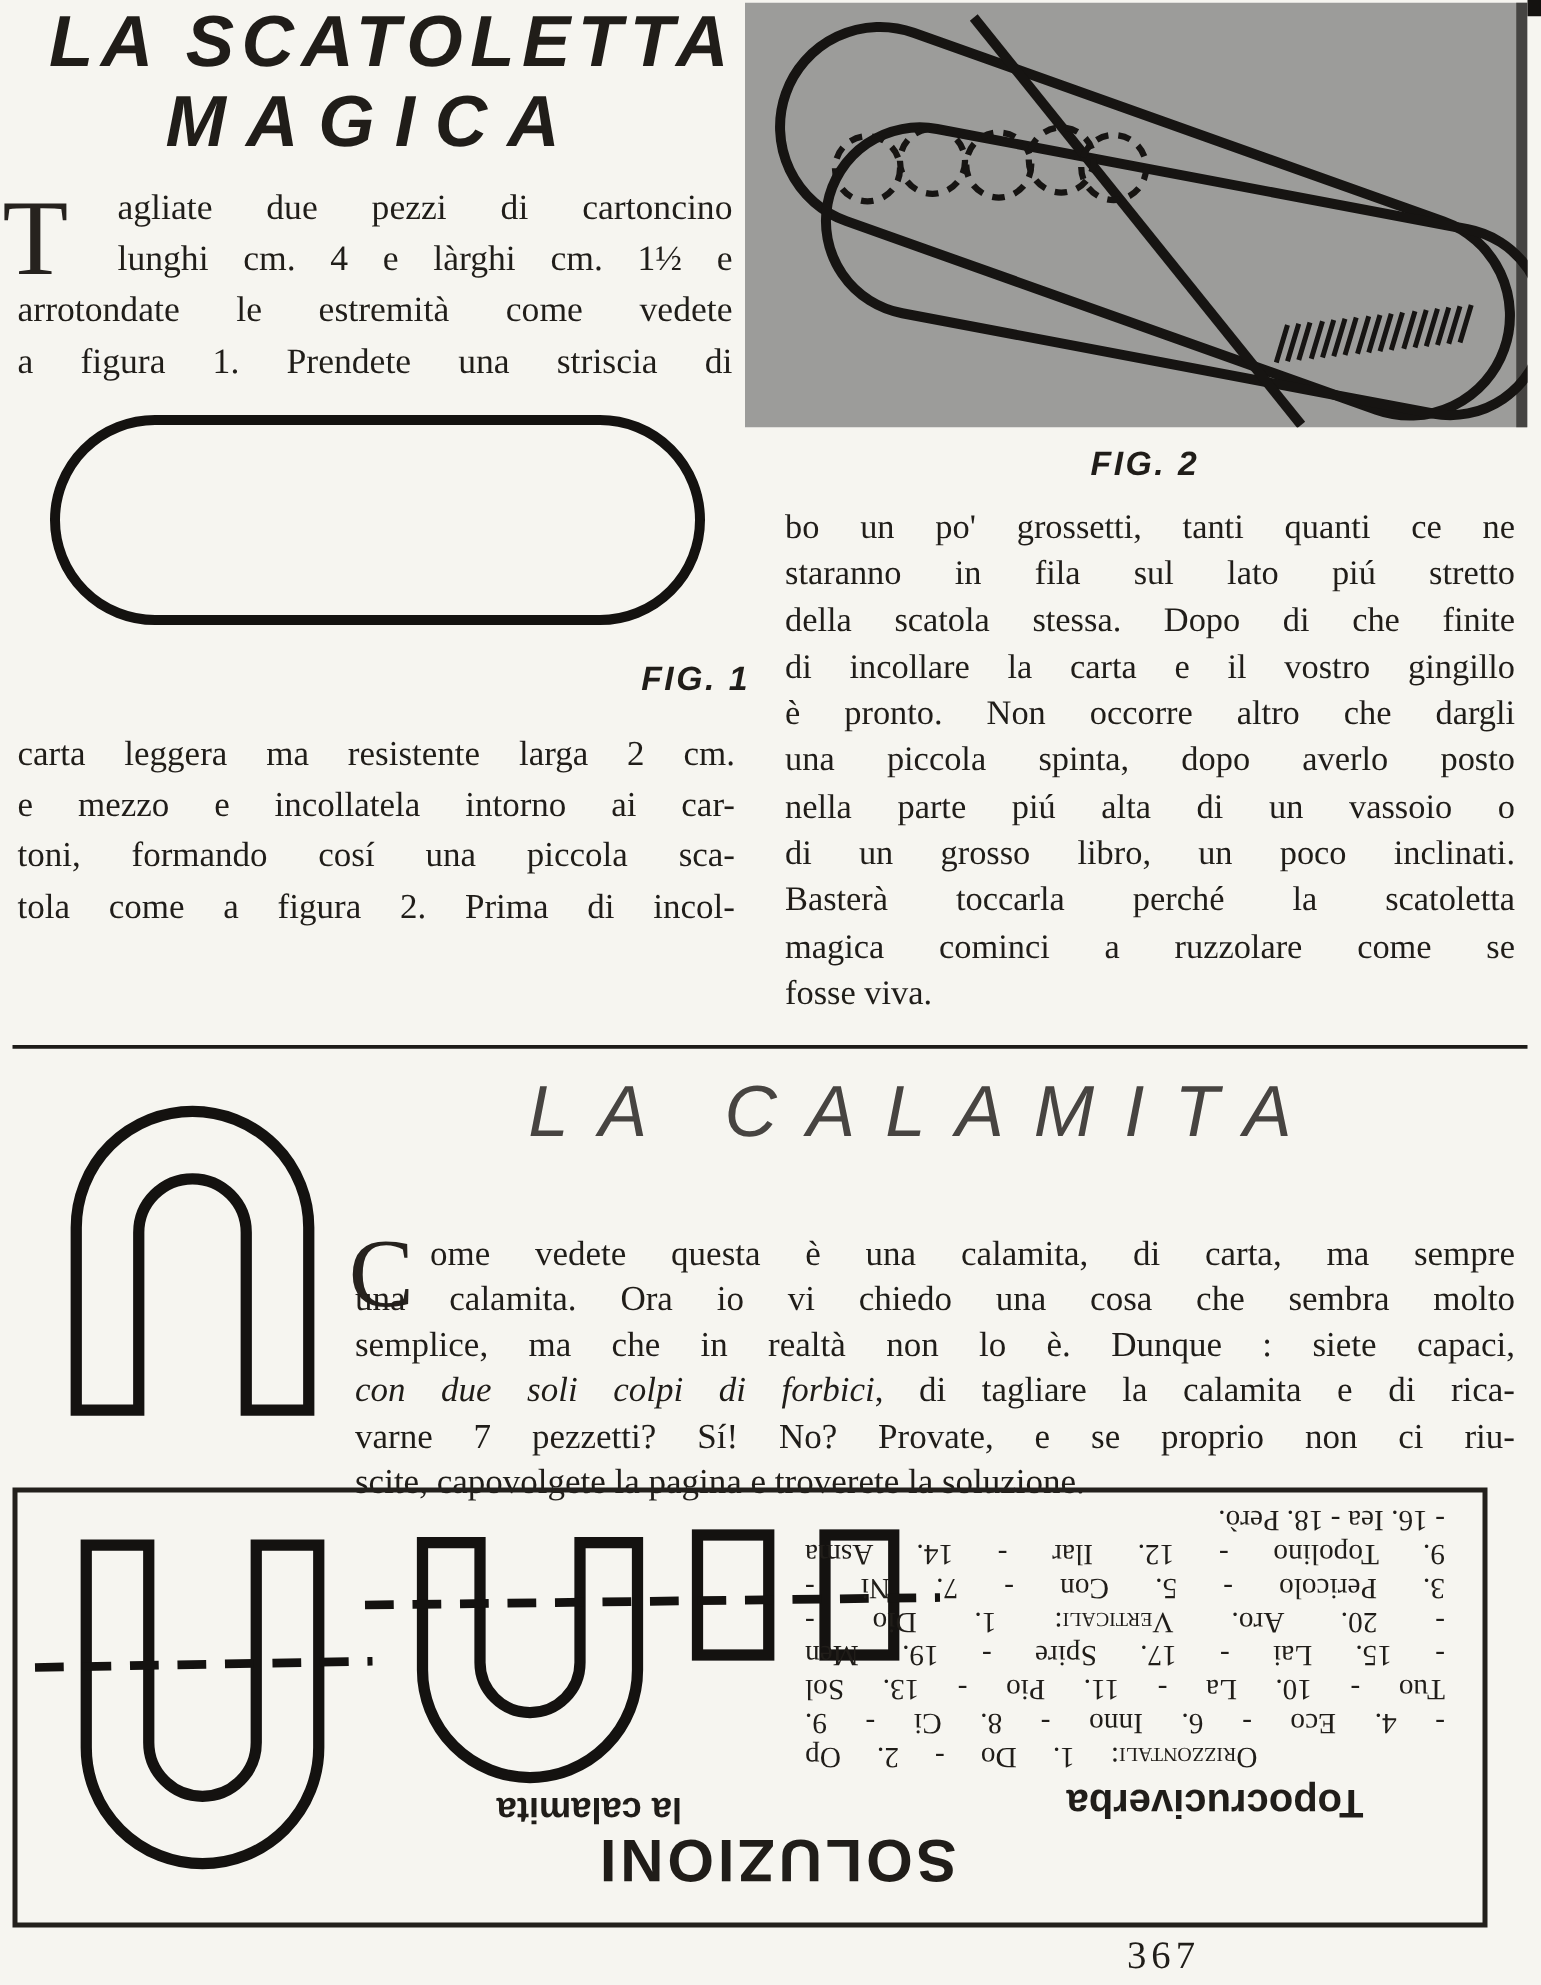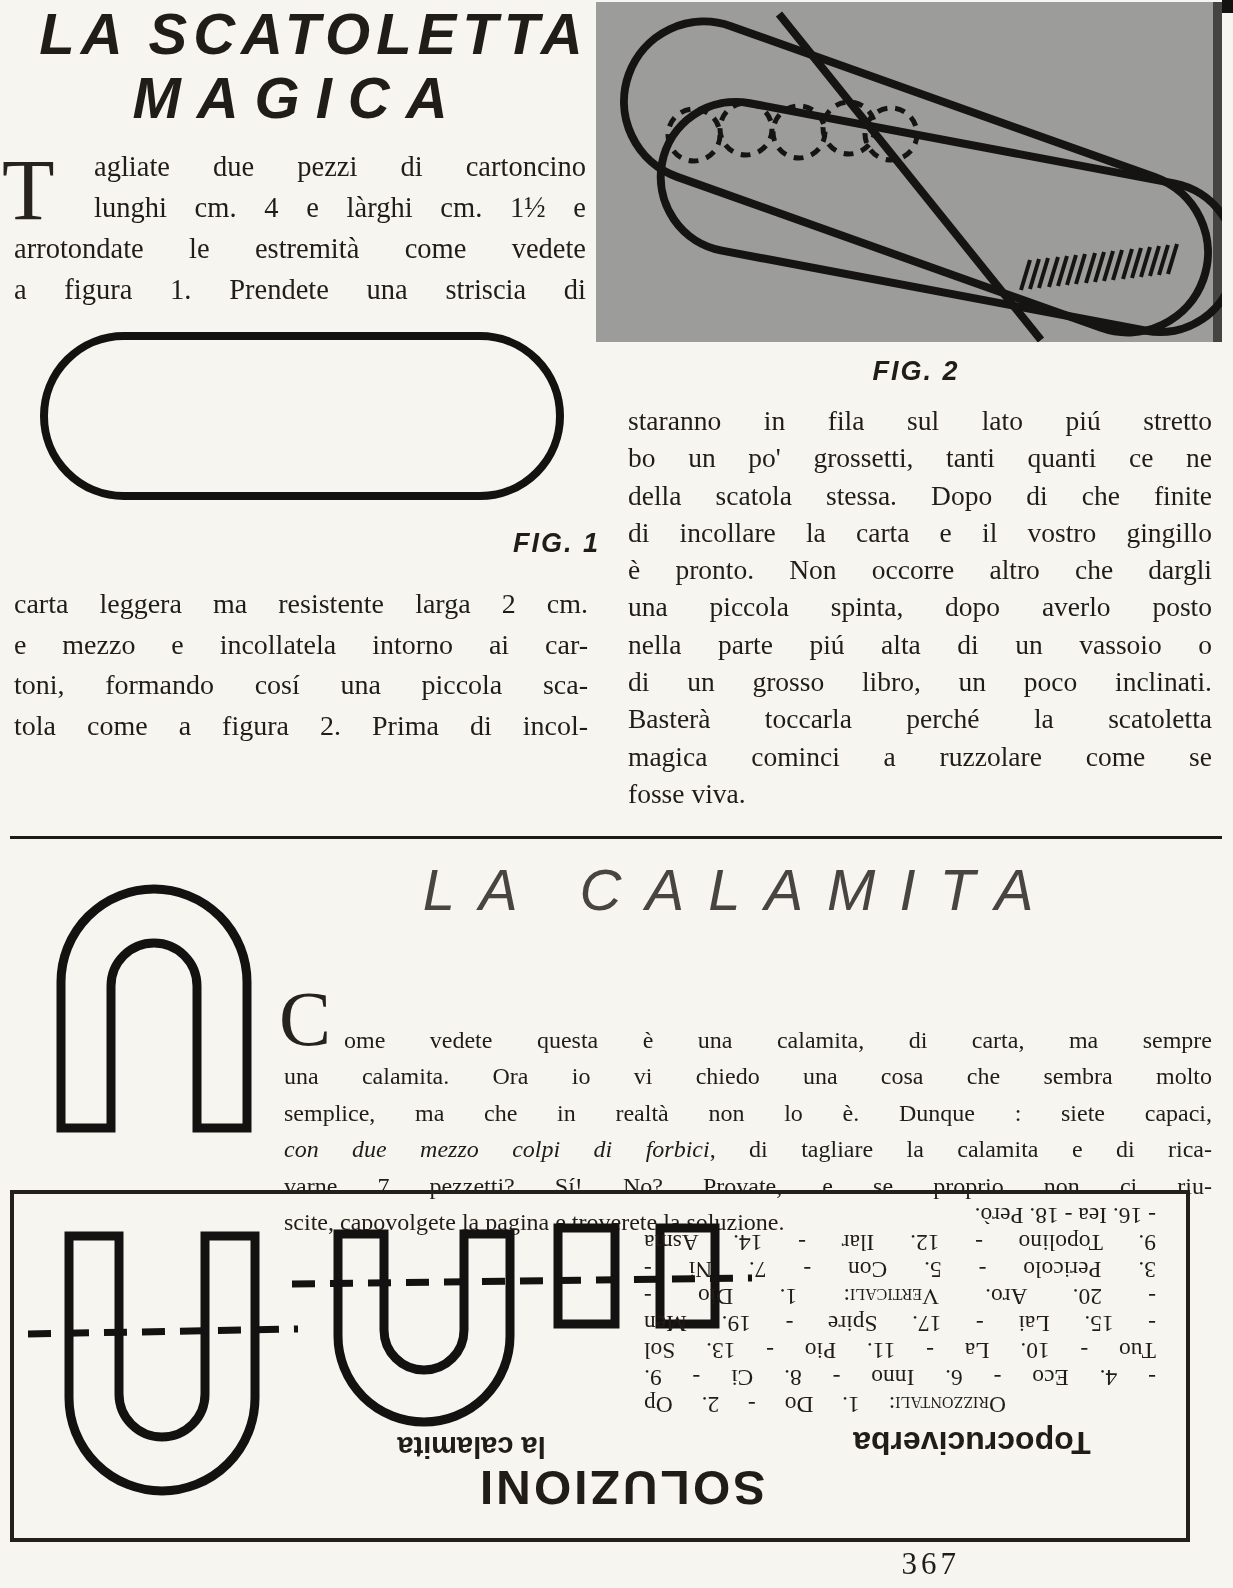--- a/index.html
+++ b/index.html
@@ -20,21 +20,21 @@
   
   .para{position:absolute;}
   .tline{text-align:justify;text-align-last:justify;}
   .tline.last{text-align-last:left;}
   .it{font-style:italic;}
   .sc{font-variant:small-caps;}
   .p1{left:14px;top:146px;width:572px;font-size:28.5px;line-height:41px;}
   .p1 .ind{padding-left:80px;}
   .p2{left:14px;top:584px;width:574px;font-size:28px;line-height:40.5px;}
   .p3{left:628px;top:402px;width:584px;font-size:27.5px;line-height:37.3px;}
-  .p4{left:284px;top:986px;width:928px;font-size:24px;line-height:36.4px;margin-top:36px;}
+  .p4{left:284px;top:986px;width:928px;font-size:28px;line-height:36.4px;}
   .p4 .ind2{padding-left:60px;}
 
   
   .fig1{position:absolute;left:38px;top:330px;width:528px;height:172px;}
   .figlabel{position:absolute;font-family:"Liberation Sans",sans-serif;font-weight:bold;
             font-style:italic;font-size:27px;letter-spacing:2px;text-align:center;}
   .f1l{left:0;top:528px;width:600px;text-align:right;}
   .f2l{left:626px;top:356px;width:580px;}
   .photo{position:absolute;left:596px;top:2px;width:626px;height:340px;}
 
@@ -109,22 +109,22 @@
         <circle cx="203" cy="130" r="26"></circle>
         <circle cx="253" cy="126" r="26"></circle>
         <circle cx="295" cy="132" r="26"></circle>
       </g>
       <path stroke="#161412" stroke-width="4" fill="none" d="M434,258 l-9,30 M443,257 l-9,30 M452,256 l-9,30 M462,255 l-9,30 M471,254 l-9,30 M480,253 l-9,30 M489,252 l-9,30 M499,251 l-9,30 M508,250 l-9,30 M517,249 l-9,30 M526,248 l-9,30 M536,247 l-9,30 M545,246 l-9,30 M554,245 l-9,30 M563,244 l-9,30 M572,243 l-9,30 M581,242 l-9,30"></path>
     </svg>
   </div>
   <div class="figlabel f2l">FIG. 2</div>
 
   <div class="para p3">
+      <div class="tline"><span>bo un po' grossetti, tanti quanti ce ne</span></div>
       <div class="tline"><span>staranno in fila sul lato piú stretto</span></div>
-      <div class="tline"><span>bo un po' grossetti, tanti quanti ce ne</span></div>
       <div class="tline"><span>della scatola stessa. Dopo di che finite</span></div>
       <div class="tline"><span>di incollare la carta e il vostro gingillo</span></div>
       <div class="tline"><span>è pronto. Non occorre altro che dargli</span></div>
       <div class="tline"><span>una piccola spinta, dopo averlo posto</span></div>
       <div class="tline"><span>nella parte piú alta di un vassoio o</span></div>
       <div class="tline"><span>di un grosso libro, un poco inclinati.</span></div>
       <div class="tline"><span>Basterà toccarla perché la scatoletta</span></div>
       <div class="tline"><span>magica cominci a ruzzolare come se</span></div>
       <div class="tline last"><span>fosse viva.</span></div>
     </div>
@@ -136,21 +136,21 @@
       <path d="M 9 252 L 9 106 A 93 93 0 0 1 195 106 L 195 252 L 145 252 L 145 110 A 43 43 0 0 0 59 110 L 59 252 Z" fill="none" stroke="#141210" stroke-width="9"></path>
     </svg>
   </div>
   <div class="art2-title">LA CALAMITA</div>
 
   <span class="dropcap dc-c">C</span>
   <div class="para p4">
       <div class="tline ind2"><span>ome vedete questa è una calamita, di carta, ma sempre</span></div>
       <div class="tline"><span>una calamita. Ora io vi chiedo una cosa che sembra molto</span></div>
       <div class="tline"><span>semplice, ma che in realtà non lo è. Dunque : siete capaci,</span></div>
-      <div class="tline"><span class="it">con due mezzo colpi di forbici</span><span>, di tagliare la calamita e di rica-</span></div>
+      <div class="tline"><span class="it">con due soli colpi di forbici</span><span>, di tagliare la calamita e di rica-</span></div>
       <div class="tline"><span>varne 7 pezzetti? Sí! No? Provate, e se proprio non ci riu-</span></div>
       <div class="tline last"><span>scite, capovolgete la pagina e troverete la soluzione.</span></div>
     </div>
 
   <div class="solbox">
     <svg class="soldiagram" viewBox="0 0 1172 344">
       <path transform="translate(46,34)" d="M 9 8 L 9 170 A 93 93 0 0 0 195 170 L 195 8 L 145 8 L 145 166 A 43 43 0 0 1 59 166 L 59 8 Z" fill="none" stroke="#141210" stroke-width="9"></path>
       <path transform="translate(316,34)" d="M 8 6 L 8 108 A 86 86 0 0 0 180 108 L 180 6 L 134 6 L 134 102 A 40 40 0 0 1 54 102 L 54 6 Z" fill="none" stroke="#141210" stroke-width="9"></path>
       <rect x="544" y="34" width="57" height="96" fill="none" stroke="#141210" stroke-width="9"></rect>
       <rect x="646" y="34" width="55" height="96" fill="none" stroke="#141210" stroke-width="9"></rect>

